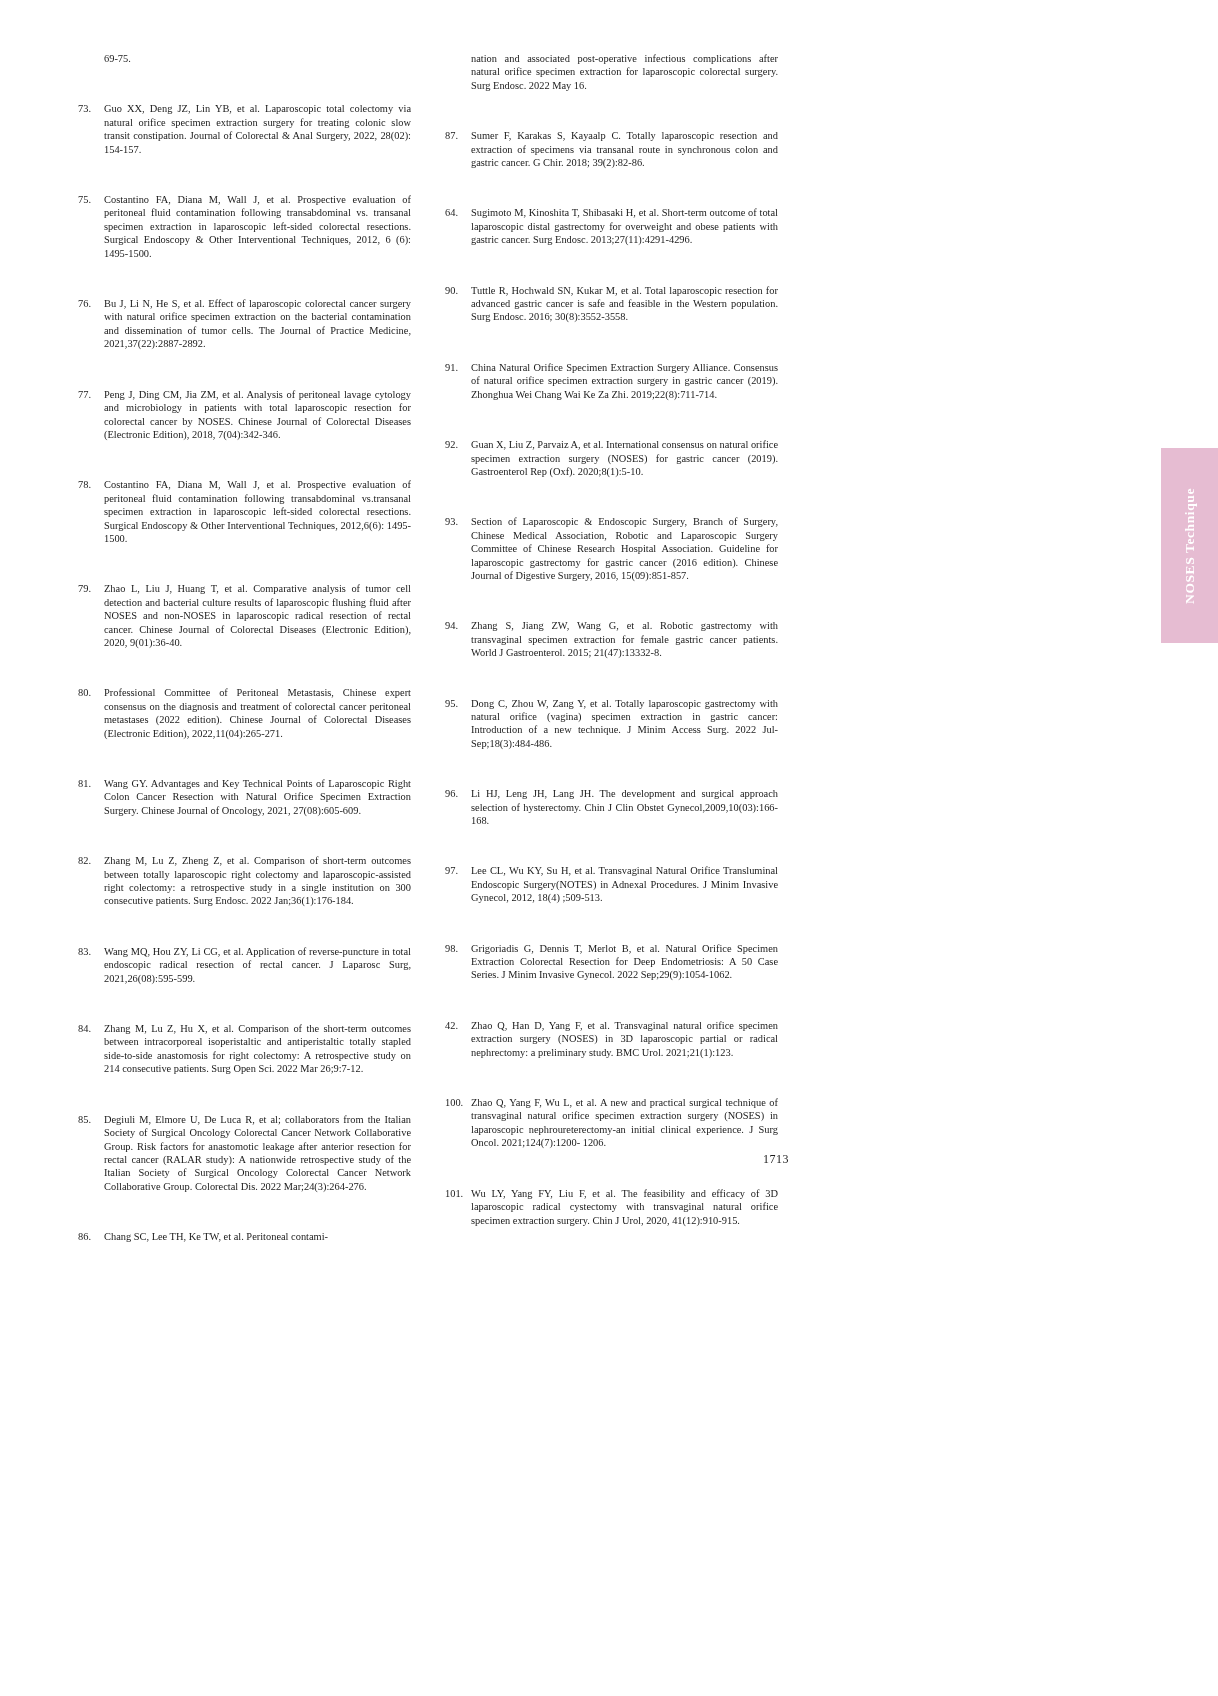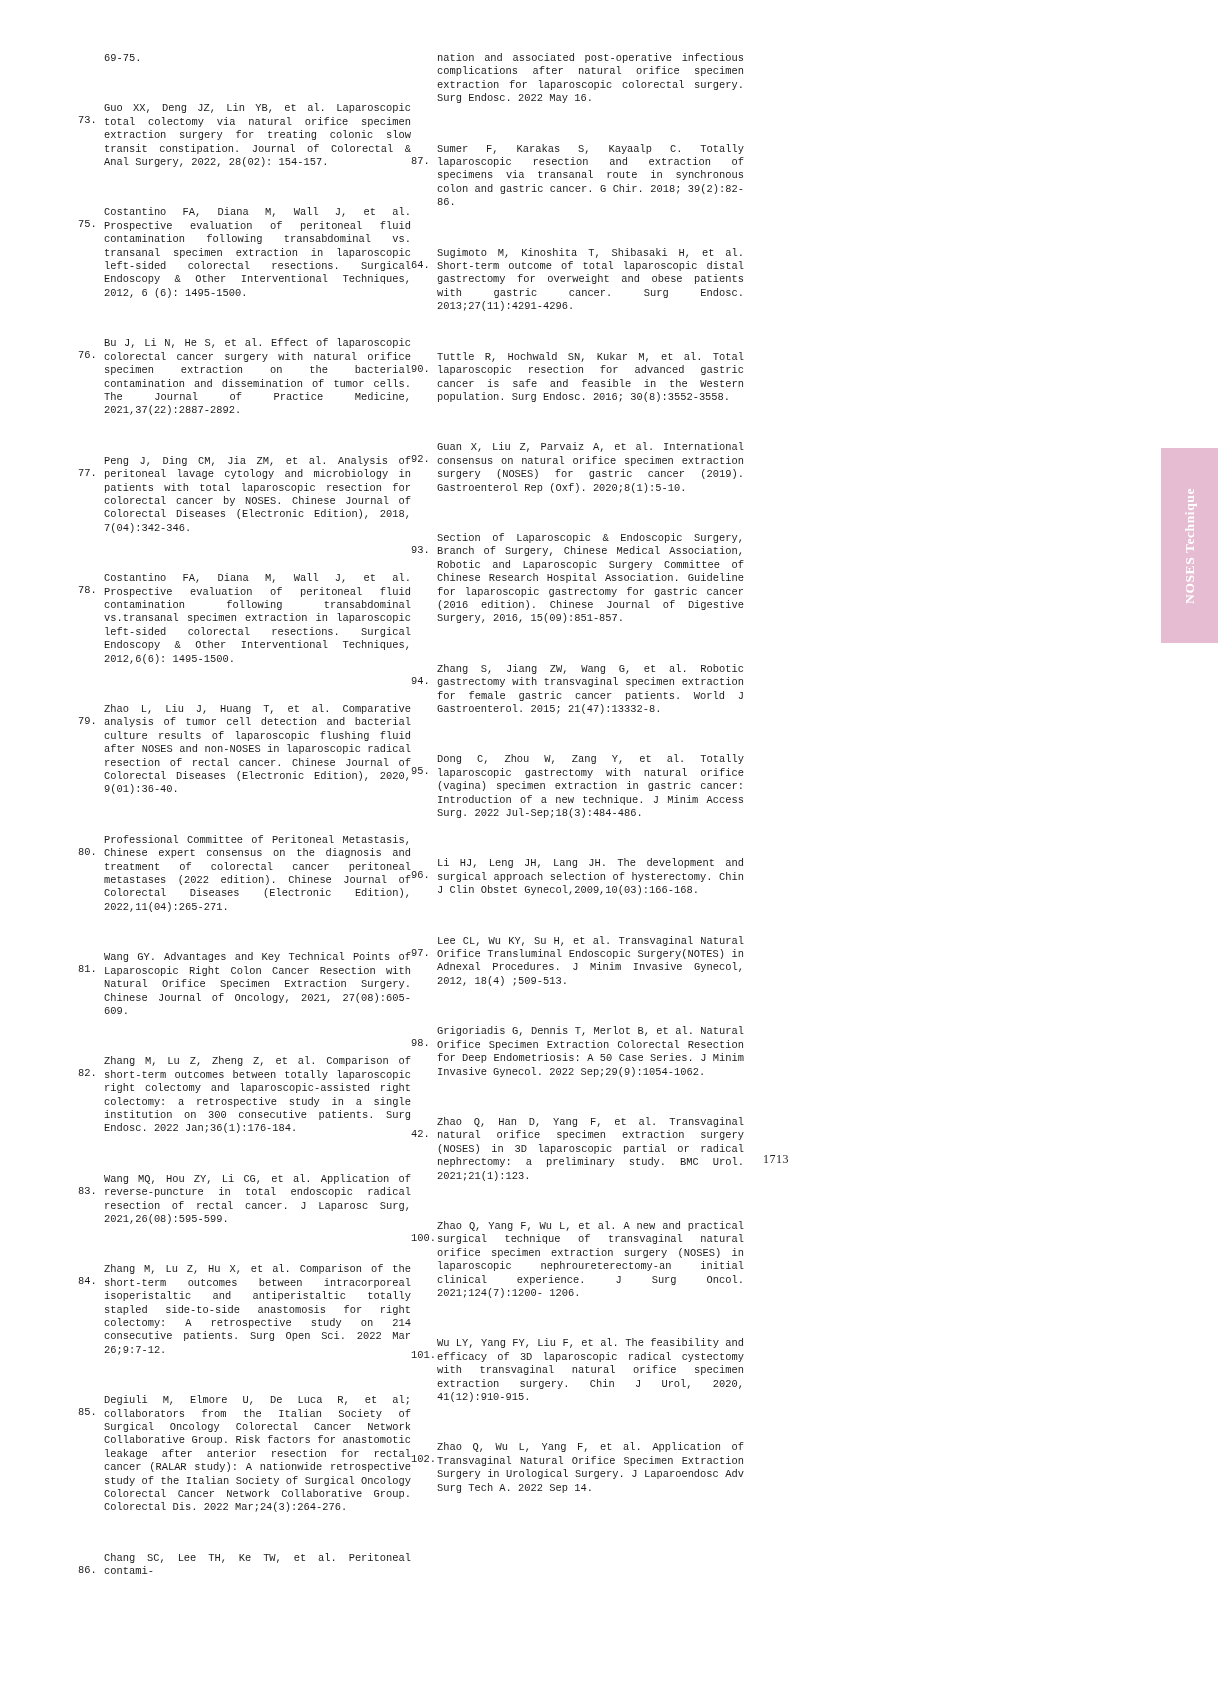--- a/index.html
+++ b/index.html
@@ -18,21 +18,21 @@
   .page {
     position: absolute;
     inset: 0;
   }
   .columns {
     position: absolute;
     left: 78px;
     top: 52px;
     width: 700px;
     display: flex;
-    font-family: Liberation Mono, monospace;
+    gap: 34px;
   }
   .col {
     width: 333px;
   }
   .ref-list {
     margin: 0;
     padding: 0;
     list-style: none;
   }
   .cont-line {
@@ -48,21 +48,21 @@
     font-size: 10.4px;
     line-height: 13.4px;
     text-align: justify;
     text-justify: inter-word;
     margin-bottom: 0.5px;
     hyphens: manual;
   }
   .ref .num {
     position: absolute;
     left: 0;
-    top: 12px;
+    top: 0;
     width: 24px;
     text-align: left;
     font-size: 10.4px;
   }
   .ref .num.wide {
     width: 26px;
   }
   .ref .txt {
     display: block;
     margin-top: 37px;
@@ -170,20 +170,24 @@
           </li>
         <li class="ref">
             <span class="num">64.</span>
             <span class="txt">Sugimoto M, Kinoshita T, Shibasaki H, et al. Short-term outcome of total laparoscopic distal gastrectomy for overweight and obese patients with gastric cancer. Surg Endosc. 2013;27(11):4291-4296.</span>
           </li>
         <li class="ref">
             <span class="num">90.</span>
             <span class="txt">Tuttle R, Hochwald SN, Kukar M, et al. Total laparoscopic resection for advanced gastric cancer is safe and feasible in the Western population. Surg Endosc. 2016; 30(8):3552-3558.</span>
           </li>
         <li class="ref">
+            <span class="num">91.</span>
+            <span class="txt">China Natural Orifice Specimen Extraction Surgery Alliance. Consensus of natural orifice specimen extraction surgery in gastric cancer (2019). Zhonghua Wei Chang Wai Ke Za Zhi. 2019;22(8):711-714.</span>
+          </li>
+        <li class="ref">
             <span class="num">92.</span>
             <span class="txt">Guan X, Liu Z, Parvaiz A, et al. International consensus on natural orifice specimen extraction surgery (NOSES) for gastric cancer (2019). Gastroenterol Rep (Oxf). 2020;8(1):5-10.</span>
           </li>
         <li class="ref">
             <span class="num">93.</span>
             <span class="txt">Section of Laparoscopic &amp; Endoscopic Surgery, Branch of Surgery, Chinese Medical Association, Robotic and Laparoscopic Surgery Committee of Chinese Research Hospital Association. Guideline for laparoscopic gastrectomy for gastric cancer (2016 edition). Chinese Journal of Digestive Surgery, 2016, 15(09):851-857.</span>
           </li>
         <li class="ref">
             <span class="num">94.</span>
             <span class="txt">Zhang S, Jiang ZW, Wang G, et al. Robotic gastrectomy with transvaginal specimen extraction for female gastric cancer patients. World J Gastroenterol. 2015; 21(47):13332-8.</span>
@@ -208,24 +212,20 @@
             <span class="num">42.</span>
             <span class="txt">Zhao Q, Han D, Yang F, et al. Transvaginal natural orifice specimen extraction surgery (NOSES) in 3D laparoscopic partial or radical nephrectomy: a preliminary study. BMC Urol. 2021;21(1):123.</span>
           </li>
         <li class="ref">
             <span class="num wide">100.</span>
             <span class="txt">Zhao Q, Yang F, Wu L, et al. A new and practical surgical technique of transvaginal natural orifice specimen extraction surgery (NOSES) in laparoscopic nephroureterectomy-an initial clinical experience. J Surg Oncol. 2021;124(7):1200- 1206.</span>
           </li>
         <li class="ref">
             <span class="num wide">101.</span>
             <span class="txt">Wu LY, Yang FY, Liu F, et al. The feasibility and efficacy of 3D laparoscopic radical cystectomy with transvaginal natural orifice specimen extraction surgery. Chin J Urol, 2020, 41(12):910-915.</span>
-          </li>
-        <li class="ref">
-            <span class="num wide">102.</span>
-            <span class="txt">Zhao Q, Wu L, Yang F, et al. Application of Transvaginal Natural Orifice Specimen Extraction Surgery in Urological Surgery. J Laparoendosc Adv Surg Tech A. 2022 Sep 14.</span>
           </li>
       </ul>
     </div>
 
   </div>
 
   <div class="side-tab">
     <span>NOSES Technique</span>
   </div>
 

